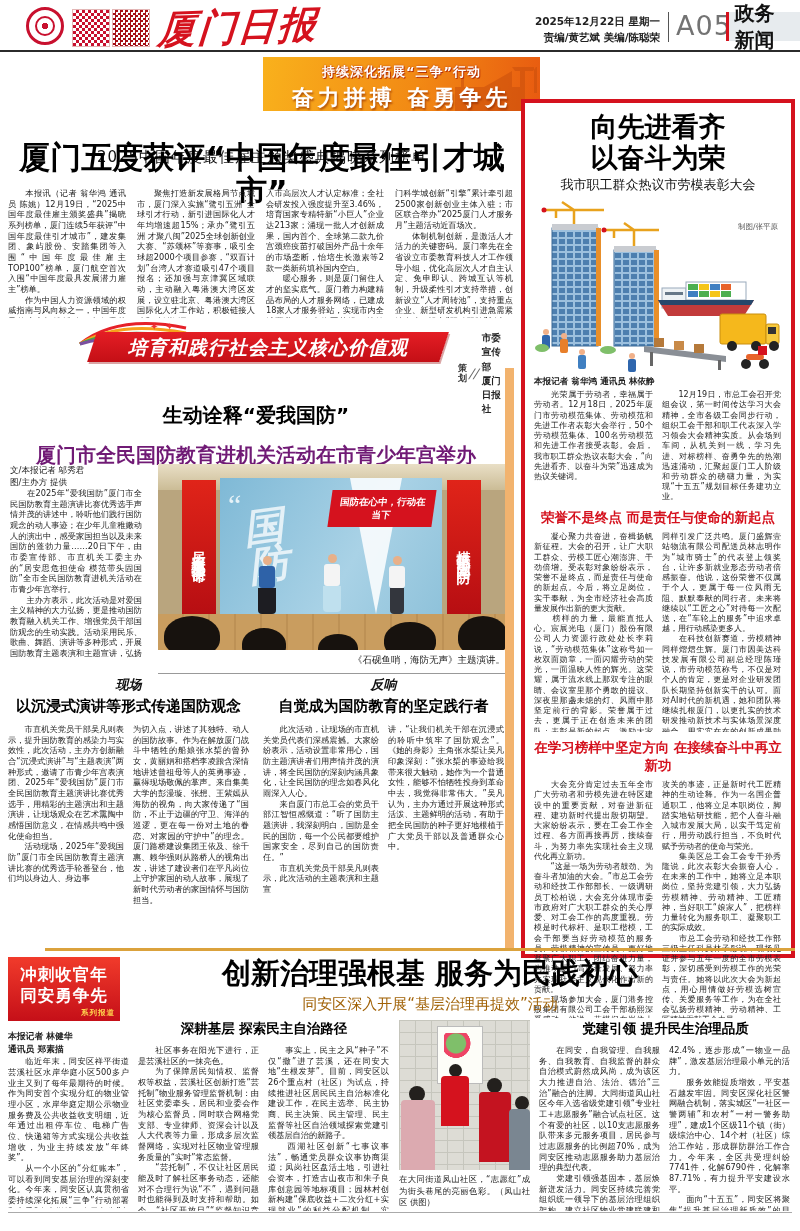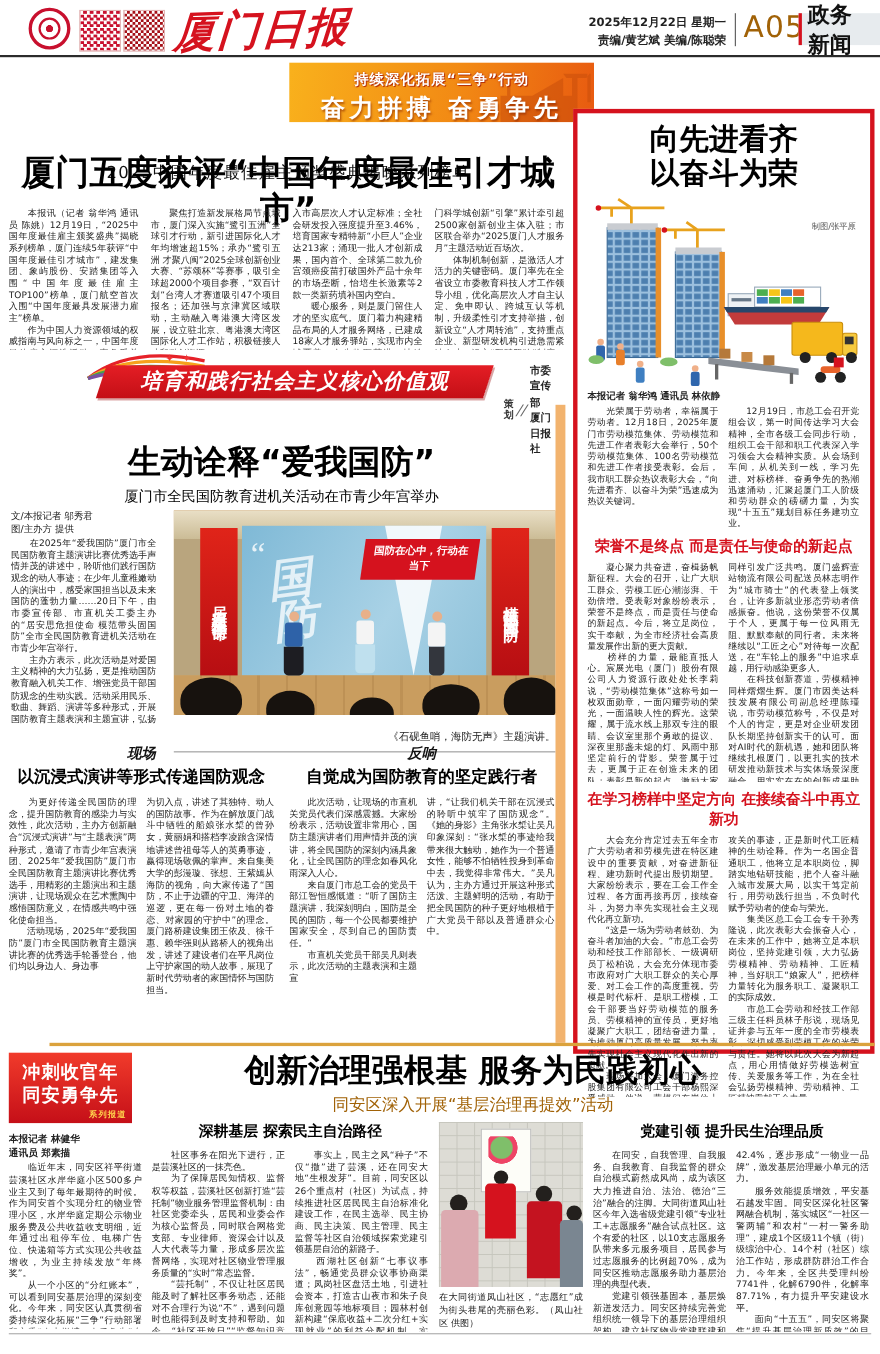--- a/index.html
+++ b/index.html
@@ -9,21 +9,21 @@
   
   .seal{left:26px;top:7px;width:38px;height:38px;border-radius:50%;border:3px solid #c8102e;box-sizing:border-box;}
   .seal::after{content:"";position:absolute;left:6px;top:6px;right:6px;bottom:6px;border-radius:50%;border:2px solid #c8102e;background:radial-gradient(circle,#c8102e 0 28%,#fff 30%);}
   .qr{width:36px;height:36px;top:9px;background-image:repeating-conic-gradient(#c8102e 0 25%,#fff 0 50%);background-size:6px 6px;border:1px solid #e3b6b6;}
   .qr1{left:72px;}
   .qr2{left:112px;background-image:repeating-conic-gradient(#a50f16 0 25%,#fff 0 50%);background-size:5px 5px;}
   .paper-name{left:158px;top:2px;font-family:"DejaVu Serif","Liberation Serif",serif;font-weight:bold;font-style:italic;
         font-size:38px;color:#d5121e;transform:rotate(-2deg) skewX(-6deg);letter-spacing:2px;}
   .dateblock{left:495px;top:13px;width:165px;text-align:right;font-size:10.5px;line-height:1.55;color:#222;font-weight:600;}
   .hdr-div{left:668px;top:12px;width:1px;height:30px;background:#555;}
-  .pageno{left:676px;top:10px;font-size:27px;color:#a16207;letter-spacing:1px;}
+  .pageno{left:676px;top:10px;font-size:27px;color:#737373;letter-spacing:1px;}
   .section-tag{left:726px;top:12px;height:29px;background:#e7ebee;display:flex;align-items:center;padding-right:20px;}
   .red-bar{width:6px;height:29px;background:#d5121e;margin-right:5px;}
   .section-name{font-family:"DejaVu Serif","Liberation Serif",serif;font-weight:bold;font-size:20px;color:#111;}
   .top-rule{left:0;top:50px;width:800px;height:2px;background:#2b2b2b;}
   
   .banner{left:263px;top:57px;width:277px;height:54px;background:linear-gradient(100deg,#f9b11c 0%,#f28a14 55%,#e85a10 100%);
         text-align:center;color:#fff;overflow:hidden;}
   .banner .deco{position:absolute;right:0;top:0;width:90px;height:54px;opacity:.55;}
   .b-l1{position:relative;font-size:13px;font-weight:800;letter-spacing:1px;margin-top:6px;text-shadow:0 0 2px #b93508,1px 1px 0 #b93508;}
   .b-l2{position:relative;font-size:22px;font-weight:900;letter-spacing:4px;margin-top:2px;text-shadow:1px 2px 2px rgba(140,40,0,.65);}
@@ -40,22 +40,22 @@
   .vb .ribbon{position:absolute;left:62px;top:2px;width:352px;height:30px;background:linear-gradient(180deg,#e41e25,#c40f16);
         transform:skewX(-18deg);box-shadow:2px 2px 0 rgba(150,0,0,.35);}
   .vb .ribbon span{display:block;transform:skewX(18deg);color:#fff;font-weight:900;font-style:italic;font-size:19px;
         text-align:center;line-height:30px;letter-spacing:1px;}
   .vb .plan{position:absolute;left:428px;top:1px;display:flex;align-items:center;gap:3px;}
   .vb .plan .lbl{font-size:9px;font-weight:700;color:#333;line-height:1.1;text-align:center;}
   .vb .plan .sl{font-size:13px;color:#666;transform:skewX(-18deg);}
   .vb .plan .orgs{font-size:9.5px;font-weight:700;color:#222;line-height:1.5;}
   
   .d-h1{left:8px;top:366px;width:496px;text-align:center;font-size:30px;font-weight:900;color:#000;line-height:1.2;}
-  .d-h2{left:8px;top:403px;width:496px;text-align:center;font-size:30px;font-weight:900;color:#000;line-height:1.2;}
-  .d-sub{left:8px;top:442px;width:496px;text-align:center;font-size:13px;color:#000000;}
+  .d-h2{left:8px;top:403px;width:496px;text-align:center;font-size:20px;font-weight:900;color:#000;line-height:1.2;}
+  .d-sub{left:8px;top:442px;width:496px;text-align:center;font-size:20px;color:#701a75;font-weight:bold;}
   .d-col{left:10px;top:464px;width:132px;height:194px;overflow:hidden;}
   .d-byline{font-size:8.6px;font-weight:400;line-height:1.4;}
   .dphoto-wrap{left:158px;top:464px;width:347px;}
   .dphoto{position:relative;width:347px;height:186px;background:#caa36a;overflow:hidden;}
   .dp-ceil{position:absolute;left:0;top:0;width:100%;height:26px;background:linear-gradient(180deg,#e9dfc6,#cbbc96);}
   .dp-wall{position:absolute;left:0;top:26px;width:100%;height:124px;background:#b9a57e;}
   .dp-screen{position:absolute;left:62px;top:14px;width:222px;height:136px;background:linear-gradient(120deg,#7fb9d6,#a9d2e6 60%,#8fc2da);}
   .dp-callig{position:absolute;left:26px;top:28px;font-family:"DejaVu Serif",serif;font-weight:bold;font-style:italic;
         font-size:40px;color:rgba(255,255,255,.75);transform:rotate(-8deg);line-height:.95;width:60px;}
   .dp-quote{position:absolute;left:8px;top:10px;font-size:30px;color:rgba(255,255,255,.8);font-family:serif;}
@@ -65,21 +65,21 @@
   .dp-banner{position:absolute;top:16px;width:34px;height:140px;background:linear-gradient(180deg,#e02419,#b50d12);
         color:#fff;writing-mode:vertical-rl;text-orientation:upright;font-family:"DejaVu Serif",serif;
         font-size:14px;font-weight:bold;letter-spacing:3px;text-align:center;line-height:34px;}
   .dp-bl{left:24px;} .dp-br{right:24px;}
   .dp-floor{position:absolute;left:0;bottom:0;width:100%;height:36px;background:repeating-linear-gradient(90deg,#c99d5f 0 24px,#bd9155 24px 26px);}
   .perf{position:absolute;width:22px;}
   .p-head{width:9px;height:9px;border-radius:50%;background:#e8b089;margin:0 auto;}
   .p-torso{width:16px;height:22px;margin:1px auto 0;border-radius:3px;}
   .p-skirt{width:18px;height:26px;margin:0 auto;border-radius:0 0 4px 4px;}
   .aud{position:absolute;border-radius:50% 50% 40% 40%;background:#17120e;}
-  .d-capt{margin-top:14px;text-align:right;font-size:9.5px;color:#222;}
+  .d-capt{margin-top:4px;text-align:right;font-size:9.5px;color:#222;}
   .d-capline{border:none;border-top:1px solid #999;margin:6px 0 0;}
   
   .subsec{top:676px;width:241px;}
   .ss-l{left:8px;} .ss-r{left:263px;}
   .ss-kick{text-align:center;font-family:"DejaVu Serif","Liberation Serif",serif;font-style:italic;font-weight:bold;font-size:13px;color:#111;}
   .ss-head{text-align:center;font-size:15px;font-weight:900;color:#000;margin:3px 0 8px;}
   .ss-cols{display:flex;gap:9px;height:222px;overflow:hidden;}
   .ss-cols .col{width:116px;height:222px;overflow:hidden;}
   .orange-bar{left:505px;top:368px;width:9px;height:580px;background:#f2b36e;}
   
@@ -231,41 +231,42 @@
       <div class="aud" style="left:300px;bottom:-6px;width:50px;height:40px;"></div>
     </div>
     <div class="d-capt">《石砚鱼哨，海防无声》主题演讲。</div>
     <hr class="d-capline">
   </div>
 
   <div class="abs subsec ss-l">
     <div class="ss-kick">现场</div>
     <div class="ss-head">以沉浸式演讲等形式传递国防观念</div>
     <div class="ss-cols">
-      <div class="col txt">　　为更好传递全民国防的理念，提升国防教育的感染力与实效性，此次活动，主办方创新融合“沉浸式演讲”与“主题表演”两种形式，邀请了市青少年宫表演团、2025年“爱我国防”厦门市全民国防教育主题演讲比赛优秀选手，用精彩的主题演出和主题演讲，让现场观众在艺术熏陶中感悟国防意义，在情感共鸣中强化使命担当。
+      <div class="col txt">　　市直机关党员干部吴凡则表示，提升国防教育的感染力与实效性，此次活动，主办方创新融合“沉浸式演讲”与“主题表演”两种形式，邀请了市青少年宫表演团、2025年“爱我国防”厦门市全民国防教育主题演讲比赛优秀选手，用精彩的主题演出和主题演讲，让现场观众在艺术熏陶中感悟国防意义，在情感共鸣中强化使命担当。
 　　活动现场，2025年“爱我国防”厦门市全民国防教育主题演讲比赛的优秀选手轮番登台，他们均以身边人、身边事</div>
       <div class="col txt">为切入点，讲述了其独特、动人的国防故事。作为在解放厦门战斗中牺牲的船娘张水椞的曾孙女，黄丽娟和搭档李凌踉含深情地讲述曾祖母等人的英勇事迹，赢得现场敬佩的掌声。来自集美大学的彭漫璇、张想、王紫嫣从海防的视角，向大家传递了“国防，不止于边疆的守卫、海洋的巡逻，更在每一份对土地的眷恋、对家园的守护中”的理念。厦门路桥建设集团王依及、徐千惠、赖华强则从路桥人的视角出发，讲述了建设者们在平凡岗位上守护家国的动人故事，展现了新时代劳动者的家国情怀与国防担当。</div>
     </div>
   </div>
   <div class="abs subsec ss-r">
     <div class="ss-kick">反响</div>
     <div class="ss-head">自觉成为国防教育的坚定践行者</div>
     <div class="ss-cols">
       <div class="col txt">　　此次活动，让现场的市直机关党员代表们深感震撼。大家纷纷表示，活动设置非常用心，国防主题演讲者们用声情并茂的演讲，将全民国防的深刻内涵具象化，让全民国防的理念如春风化雨深入人心。
 　　来自厦门市总工会的党员干部江智恒感慨道：“听了国防主题演讲，我深刻明白，国防是全民的国防，每一个公民都要维护国家安全，尽到自己的国防责任。”
 　　市直机关党员干部吴凡则表示，此次活动的主题表演和主题宣</div>
       <div class="col txt">讲，“让我们机关干部在沉浸式的聆听中筑牢了国防观念”。《她的身影》主角张水椞让吴凡印象深刻：“张水椞的事迹给我带来很大触动，她作为一个普通女性，能够不怕牺牲投身到革命中去，我觉得非常伟大。”吴凡认为，主办方通过开展这种形式活泼、主题鲜明的活动，有助于把全民国防的种子更好地根植于广大党员干部以及普通群众心中。</div>
     </div>
   </div>
 
   <div class="abs orange-bar"></div>
 
   <div class="abs redbox">
     <div class="rb-t">向先进看齐</div>
     <div class="rb-t">以奋斗为荣</div>
+    <div class="rb-sub">我市职工群众热议市劳模表彰大会</div>
     <div class="rb-illust">
       <svg width="248" height="178" viewBox="0 0 248 178">
         <defs>
           <pattern id="wgrid" width="8" height="7" patternUnits="userSpaceOnUse">
             <rect width="8" height="7" fill="#9cc0de"></rect>
               <rect x="1" y="1" width="6" height="5" fill="#4d7faf"></rect>
           </pattern>
         </defs>
 
         <g stroke="#e8a21d" stroke-width="2.5" fill="none">

